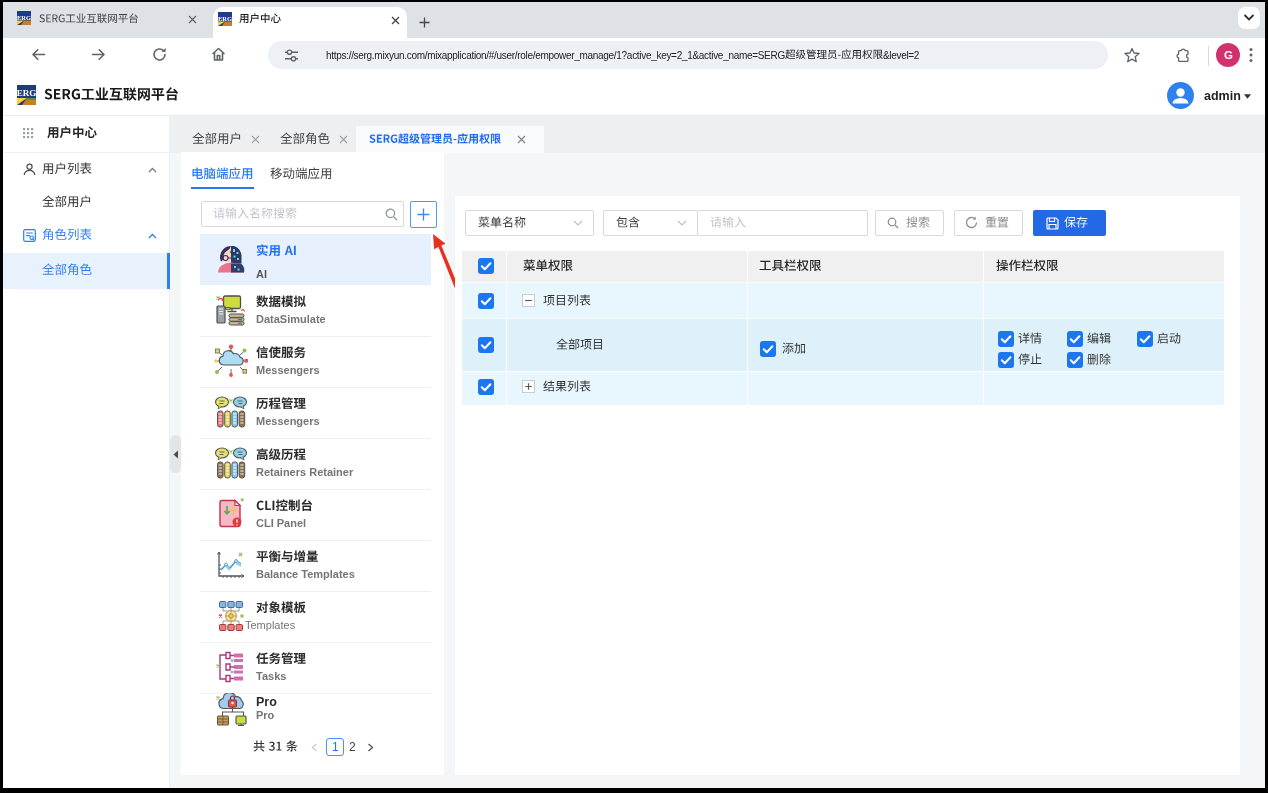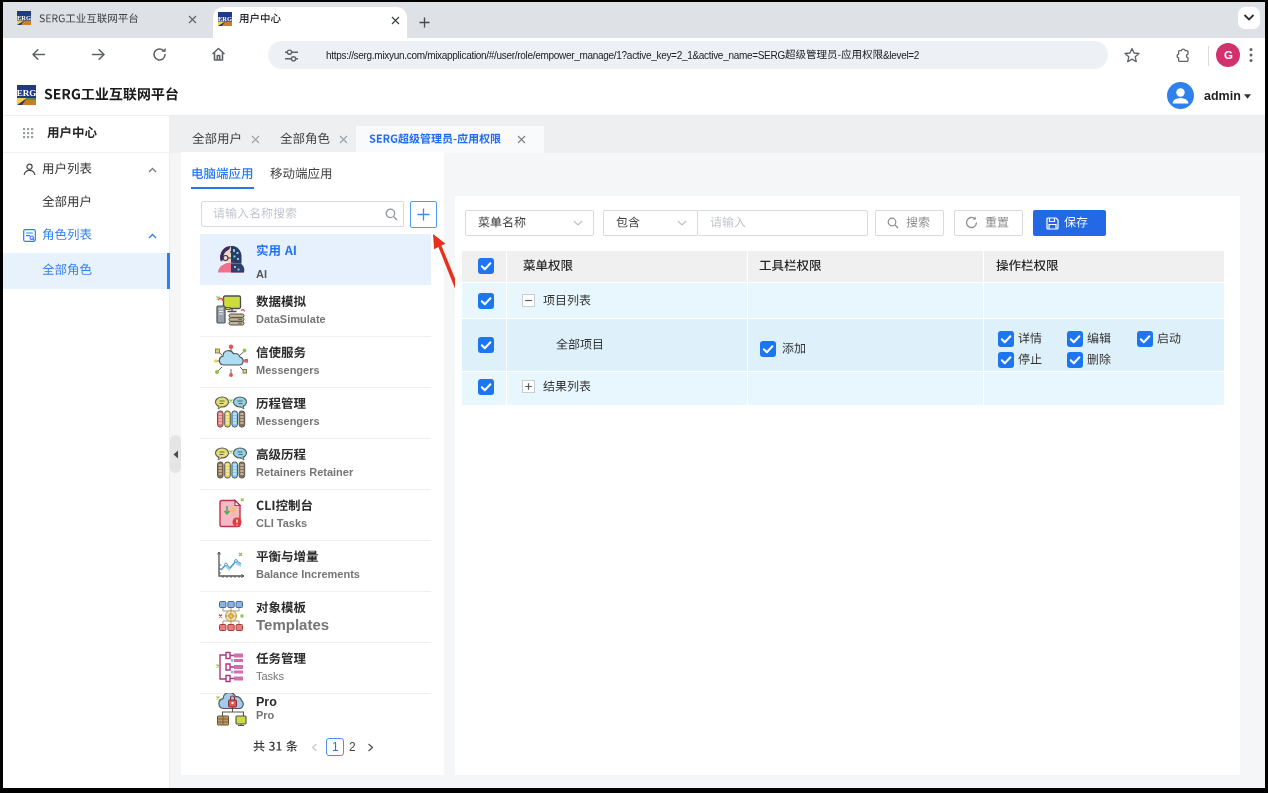--- a/index.html
+++ b/index.html
@@ -652,21 +652,21 @@
         <g transform="translate(19.6,11.0)">
           <path d="M0.3 -4.0Q1.0 -4.2 2.1 -4.5Q3.1 -4.8 4.1 -5.2L4.4 -3.9Q3.4 -3.5 2.4 -3.2Q1.4 -2.8 0.6 -2.5ZM0.5 -8.4H4.2V-7.0H0.5ZM1.8 -10.6H3.1V-0.7Q3.1 -0.1 3.0 0.2Q2.9 0.5 2.6 0.6Q2.3 0.8 1.9 0.9Q1.5 0.9 0.9 0.9Q0.9 0.7 0.8 0.2Q0.6 -0.2 0.5 -0.5Q0.8 -0.4 1.1 -0.4Q1.4 -0.4 1.5 -0.4Q1.7 -0.4 1.7 -0.5Q1.8 -0.5 1.8 -0.7ZM5.0 -4.4H11.2V-3.1H5.0ZM4.1 -0.6H12.1V0.7H4.1ZM4.5 -9.2H12.0V-6.9H10.5V-7.9H5.8V-6.9H4.5ZM7.4 -3.6H8.9V0.1H7.4ZM7.1 -10.3 8.5 -10.7Q8.7 -10.3 8.9 -9.9Q9.1 -9.4 9.2 -9.1L7.7 -8.7Q7.6 -9.0 7.4 -9.5Q7.2 -10.0 7.1 -10.3ZM8.4 -6.6 9.3 -7.4Q9.7 -7.1 10.1 -6.8Q10.6 -6.4 11.0 -6.1Q11.5 -5.7 11.8 -5.4L10.8 -4.5Q10.6 -4.7 10.2 -5.1Q9.7 -5.5 9.3 -5.9Q8.8 -6.2 8.4 -6.6ZM6.7 -7.4 8.0 -6.9Q7.7 -6.4 7.2 -6.0Q6.8 -5.5 6.3 -5.1Q5.8 -4.6 5.3 -4.3Q5.3 -4.5 5.1 -4.7Q4.9 -4.9 4.8 -5.2Q4.6 -5.4 4.5 -5.5Q5.1 -5.9 5.7 -6.4Q6.3 -6.9 6.7 -7.4Z"></path>
         </g>
         <g transform="translate(32.0,11.0)">
           <path d="M8.0 -9.6H9.4V-2.5H8.0ZM10.3 -10.4H11.7V-0.7Q11.7 -0.0 11.6 0.3Q11.5 0.6 11.1 0.8Q10.8 1.0 10.2 1.0Q9.7 1.1 9.0 1.1Q8.9 0.8 8.8 0.4Q8.6 -0.1 8.5 -0.4Q9.0 -0.4 9.4 -0.4Q9.9 -0.4 10.0 -0.4Q10.2 -0.4 10.2 -0.4Q10.3 -0.5 10.3 -0.7ZM3.3 -10.5H4.7V1.1H3.3ZM5.8 -4.4H7.2V-1.2Q7.2 -0.8 7.1 -0.5Q7.0 -0.2 6.7 -0.0Q6.5 0.1 6.1 0.2Q5.7 0.2 5.3 0.2Q5.2 -0.1 5.1 -0.5Q5.0 -0.8 4.9 -1.1Q5.2 -1.1 5.4 -1.1Q5.6 -1.1 5.7 -1.1Q5.8 -1.1 5.8 -1.2ZM0.9 -4.4H6.4V-3.1H2.3V0.1H0.9ZM0.5 -6.7H7.5V-5.3H0.5ZM1.8 -9.0H7.0V-7.6H1.5ZM1.4 -10.4 2.8 -10.1Q2.6 -9.1 2.3 -8.2Q1.9 -7.2 1.6 -6.6Q1.4 -6.7 1.2 -6.8Q0.9 -6.9 0.7 -7.0Q0.4 -7.1 0.3 -7.1Q0.7 -7.7 1.0 -8.6Q1.2 -9.5 1.4 -10.4Z"></path>
         </g>
         <g transform="translate(44.5,11.0)">
           <path d="M2.8 -1.0H9.6V0.5H2.8ZM2.0 -4.4H10.5V1.1H8.9V-3.0H3.5V1.1H2.0ZM7.3 -8.7 8.4 -9.5Q9.0 -8.9 9.7 -8.3Q10.3 -7.6 10.9 -7.0Q11.4 -6.3 11.8 -5.8L10.5 -4.9Q10.2 -5.4 9.6 -6.1Q9.1 -6.7 8.5 -7.4Q7.9 -8.1 7.3 -8.7ZM1.6 -5.2Q1.6 -5.4 1.5 -5.7Q1.4 -5.9 1.3 -6.2Q1.2 -6.5 1.1 -6.7Q1.4 -6.7 1.6 -6.9Q1.8 -7.1 2.2 -7.4Q2.3 -7.6 2.6 -7.9Q2.9 -8.2 3.3 -8.7Q3.7 -9.2 4.1 -9.7Q4.5 -10.3 4.8 -10.8L6.3 -10.2Q5.8 -9.4 5.1 -8.6Q4.5 -7.9 3.8 -7.2Q3.1 -6.5 2.5 -6.0V-6.0Q2.5 -6.0 2.4 -5.9Q2.2 -5.8 2.0 -5.7Q1.9 -5.6 1.7 -5.5Q1.6 -5.3 1.6 -5.2ZM1.6 -5.2 1.6 -6.4 2.6 -6.9 10.3 -7.2Q10.3 -6.9 10.3 -6.5Q10.4 -6.1 10.4 -5.8Q8.6 -5.8 7.3 -5.7Q6.0 -5.6 5.1 -5.6Q4.2 -5.5 3.6 -5.5Q3.0 -5.5 2.6 -5.4Q2.2 -5.4 2.0 -5.3Q1.8 -5.3 1.6 -5.2Z"></path>
         </g>
       </svg></div>
-    <div style="position:absolute;left:253px;top:514.0px;font-size:11px;font-weight:700;color:#757575;line-height:14px;letter-spacing:0;white-space:nowrap">CLI Tasks</div>
+    <div style="position:absolute;left:253px;top:514.0px;font-size:11px;font-weight:700;color:#757575;line-height:14px;letter-spacing:0;white-space:nowrap">CLI Panel</div>
     <div style="position:absolute;left:197px;top:537.5px;width:231px;height:1px;background:#efefef"></div>
     <svg class="abs" style="left:211px;top:546px" width="34" height="34" viewBox="0 0 34 34">
       <path d="M5,4 V28 H30" fill="none" stroke="#555" stroke-width="1.3"></path>
       <path d="M5,4 l-1.5,2.5 M5,4 l1.5,2.5 M30,28 l-2.5,-1.5 M30,28 l-2.5,1.5" stroke="#555" stroke-width="1"></path>
       <path d="M7,25 h-2 M7,21 h-2 M7,17 h-2 M9,28 v2 M13,28 v2 M17,28 v2 M21,28 v2 M25,28 v2" stroke="#555" stroke-width="0.9"></path>
       <path d="M7,22 L12,16.5 L16,20 L22,13 L27,16" fill="none" stroke="#4e9dc8" stroke-width="1.6"></path>
       <polygon points="12,16.5 16,20 16,23 12,20" fill="#9fd0ea"></polygon>
       <polygon points="22,13 27,16 27,19 22,16.5" fill="#9fd0ea"></polygon>
       <circle cx="12" cy="16.5" r="1.4" fill="#fff" stroke="#4e9dc8"></circle>
       <circle cx="22" cy="13" r="1.4" fill="#fff" stroke="#4e9dc8"></circle>
@@ -682,21 +682,21 @@
         <g transform="translate(25.0,11.0)">
           <path d="M3.2 -6.0H10.2V-4.6H3.2ZM3.8 -9.1H11.1V-7.7H3.8ZM0.6 -3.3H8.4V-1.8H0.6ZM9.9 -6.0H11.4Q11.4 -6.0 11.4 -5.8Q11.4 -5.7 11.4 -5.6Q11.4 -5.4 11.4 -5.3Q11.2 -3.5 11.0 -2.4Q10.9 -1.3 10.6 -0.6Q10.4 0.0 10.1 0.3Q9.8 0.7 9.5 0.8Q9.1 0.9 8.6 0.9Q8.2 1.0 7.6 1.0Q7.0 1.0 6.3 0.9Q6.3 0.6 6.1 0.2Q5.9 -0.2 5.7 -0.6Q6.4 -0.5 7.1 -0.5Q7.8 -0.5 8.1 -0.5Q8.4 -0.5 8.5 -0.5Q8.7 -0.5 8.8 -0.6Q9.1 -0.8 9.3 -1.4Q9.4 -2.0 9.6 -3.1Q9.7 -4.2 9.9 -5.7ZM3.1 -10.4 4.6 -10.3Q4.5 -9.6 4.4 -8.8Q4.2 -8.0 4.1 -7.2Q3.9 -6.5 3.8 -5.8Q3.7 -5.1 3.5 -4.6L1.9 -4.6Q2.1 -5.2 2.2 -5.9Q2.4 -6.6 2.6 -7.4Q2.7 -8.1 2.9 -8.9Q3.0 -9.7 3.1 -10.4Z"></path>
         </g>
         <g transform="translate(37.5,11.0)">
           <path d="M0.6 -7.6H4.2V-6.3H0.6ZM1.7 -10.4H3.1V-2.1H1.7ZM0.4 -1.9Q1.1 -2.1 2.1 -2.5Q3.1 -2.8 4.1 -3.2L4.4 -1.9Q3.5 -1.5 2.6 -1.1Q1.6 -0.7 0.8 -0.4ZM5.3 -10.1 6.6 -10.6Q6.9 -10.3 7.1 -9.9Q7.4 -9.5 7.5 -9.2L6.2 -8.6Q6.1 -8.9 5.8 -9.3Q5.6 -9.8 5.3 -10.1ZM9.5 -10.7 11.1 -10.2Q10.7 -9.7 10.4 -9.2Q10.0 -8.7 9.8 -8.3L8.6 -8.8Q8.8 -9.0 8.9 -9.4Q9.1 -9.7 9.3 -10.0Q9.4 -10.4 9.5 -10.7ZM7.5 -8.3H8.6V-4.9H7.5ZM6.1 -2.2H10.4V-1.1H6.1ZM6.1 -0.6H10.4V0.5H6.1ZM5.2 -3.9H11.0V1.1H9.6V-2.9H6.6V1.1H5.2ZM5.8 -7.8V-5.5H10.3V-7.8ZM4.6 -8.8H11.6V-4.5H4.6ZM5.9 -7.4 6.7 -7.6Q6.9 -7.2 7.1 -6.8Q7.4 -6.3 7.4 -5.9L6.6 -5.6Q6.5 -6.0 6.3 -6.5Q6.1 -6.9 5.9 -7.4ZM9.4 -7.6 10.3 -7.3Q10.1 -6.9 9.8 -6.4Q9.6 -5.9 9.3 -5.6L8.7 -5.9Q8.8 -6.1 8.9 -6.4Q9.1 -6.7 9.2 -7.0Q9.3 -7.4 9.4 -7.6Z"></path>
         </g>
         <g transform="translate(50.0,11.0)">
           <path d="M3.6 -8.3V-7.9H8.8V-8.3ZM3.6 -9.5V-9.1H8.8V-9.5ZM2.2 -10.2H10.3V-7.1H2.2ZM3.3 -3.3V-2.9H9.1V-3.3ZM3.3 -4.5V-4.1H9.1V-4.5ZM1.9 -5.3H10.6V-2.1H1.9ZM5.5 -5.1H7.0V0.3H5.5ZM0.6 -6.8H12.0V-5.7H0.6ZM1.7 -1.7H10.9V-0.7H1.7ZM0.5 -0.3H12.0V0.8H0.5Z"></path>
         </g>
       </svg></div>
-    <div style="position:absolute;left:253px;top:565.0px;font-size:11px;font-weight:700;color:#757575;line-height:14px;letter-spacing:0;white-space:nowrap">Balance Increments</div>
+    <div style="position:absolute;left:253px;top:565.0px;font-size:11px;font-weight:700;color:#757575;line-height:14px;letter-spacing:0;white-space:nowrap">Balance Templates</div>
     <div style="position:absolute;left:197px;top:588.5px;width:231px;height:1px;background:#efefef"></div>
     <svg class="abs" style="left:211px;top:597px" width="34" height="34" viewBox="0 0 34 34">
       <path d="M9,8 v4 h16 v-4 M17,8 v4 M9,26 v-4 h16 v4 M17,26 v-3" stroke="#999" stroke-width="1" fill="none"></path>
       <rect x="5.5" y="2.5" width="6.4" height="6" rx="1" fill="#8cb3dd" stroke="#44679a" stroke-width="1"></rect>
       <rect x="5.5" y="25.5" width="6.4" height="6" rx="1" fill="#e57f7f" stroke="#a83a3a" stroke-width="1"></rect>
       <rect x="13.8" y="2.5" width="6.4" height="6" rx="1" fill="#8cb3dd" stroke="#44679a" stroke-width="1"></rect>
       <rect x="13.8" y="25.5" width="6.4" height="6" rx="1" fill="#e57f7f" stroke="#a83a3a" stroke-width="1"></rect>
       <rect x="22.1" y="2.5" width="6.4" height="6" rx="1" fill="#8cb3dd" stroke="#44679a" stroke-width="1"></rect>
       <rect x="22.1" y="25.5" width="6.4" height="6" rx="1" fill="#e57f7f" stroke="#a83a3a" stroke-width="1"></rect>
       <circle cx="17" cy="17" r="5.5" fill="#f5e3c3" stroke="#caa23f" stroke-width="1.1"></circle>
@@ -712,21 +712,21 @@
         <g transform="translate(12.5,11.0)">
           <path d="M4.1 -4.6 5.1 -5.3Q6.1 -4.8 6.8 -4.1Q7.5 -3.4 7.8 -2.7Q8.1 -2.0 8.1 -1.3Q8.1 -0.7 7.9 -0.1Q7.7 0.4 7.2 0.7Q6.8 0.9 6.5 1.0Q6.1 1.1 5.7 1.1Q5.4 1.1 5.1 1.1Q4.9 1.1 4.6 1.0Q4.6 0.7 4.5 0.4Q4.3 -0.0 4.2 -0.3Q4.5 -0.3 4.8 -0.3Q5.2 -0.2 5.4 -0.2Q5.7 -0.2 5.9 -0.3Q6.1 -0.3 6.2 -0.4Q6.6 -0.6 6.7 -1.1Q6.7 -1.5 6.5 -2.1Q6.3 -2.7 5.7 -3.4Q5.1 -4.0 4.1 -4.6ZM5.4 -4.2 6.4 -3.7Q6.0 -3.4 5.4 -3.0Q4.9 -2.7 4.3 -2.3Q3.6 -2.0 3.0 -1.8Q2.3 -1.6 1.7 -1.4Q1.6 -1.6 1.4 -1.9Q1.1 -2.2 0.9 -2.4Q1.7 -2.6 2.6 -2.8Q3.4 -3.1 4.2 -3.5Q4.9 -3.8 5.4 -4.2ZM6.4 -3.0 7.4 -2.4Q6.9 -1.9 6.2 -1.5Q5.5 -1.1 4.8 -0.7Q4.0 -0.3 3.2 -0.0Q2.4 0.3 1.7 0.5Q1.5 0.3 1.3 -0.1Q1.0 -0.4 0.8 -0.6Q1.6 -0.7 2.4 -1.0Q3.1 -1.2 3.9 -1.6Q4.6 -1.9 5.3 -2.2Q5.9 -2.6 6.4 -3.0ZM3.9 -9.8H7.6V-8.7H3.9ZM6.4 -7.7 7.6 -7.3Q6.9 -6.2 6.0 -5.4Q5.0 -4.6 3.8 -4.0Q2.6 -3.4 1.3 -3.0Q1.2 -3.2 1.1 -3.4Q1.0 -3.6 0.8 -3.8Q0.7 -4.0 0.6 -4.1Q1.9 -4.4 3.0 -4.9Q4.1 -5.4 5.0 -6.1Q5.9 -6.8 6.4 -7.7ZM10.0 -4.9 11.2 -4.0Q10.6 -3.7 10.0 -3.3Q9.4 -3.0 8.7 -2.7Q8.1 -2.4 7.6 -2.2L6.7 -3.0Q7.2 -3.2 7.8 -3.6Q8.4 -3.9 9.0 -4.2Q9.5 -4.6 10.0 -4.9ZM3.3 -7.0V-6.0H9.3V-7.0ZM1.9 -8.0H10.7V-4.9H1.9ZM4.0 -10.7 5.5 -10.4Q4.8 -9.3 3.8 -8.4Q2.8 -7.4 1.5 -6.6Q1.4 -6.8 1.2 -7.0Q1.1 -7.2 0.9 -7.4Q0.7 -7.5 0.5 -7.6Q1.3 -8.1 2.0 -8.6Q2.6 -9.1 3.1 -9.6Q3.6 -10.2 4.0 -10.7ZM7.0 -9.8H7.3L7.6 -9.9L8.6 -9.2Q8.4 -8.9 8.1 -8.5Q7.8 -8.1 7.4 -7.7Q7.1 -7.3 6.8 -7.0Q6.6 -7.2 6.3 -7.4Q6.0 -7.6 5.7 -7.7Q6.0 -8.0 6.2 -8.3Q6.5 -8.6 6.7 -9.0Q6.9 -9.3 7.0 -9.6ZM9.2 -3.8Q9.4 -3.3 9.8 -2.6Q10.2 -2.0 10.8 -1.5Q11.3 -0.9 12.1 -0.6Q11.9 -0.5 11.8 -0.3Q11.6 -0.0 11.4 0.2Q11.2 0.5 11.1 0.7Q10.3 0.2 9.7 -0.4Q9.1 -1.1 8.7 -1.9Q8.3 -2.6 8.0 -3.3Z"></path>
         </g>
         <g transform="translate(25.0,11.0)">
           <path d="M4.7 -9.8H11.9V-8.5H4.7ZM4.4 -2.7H11.9V-1.5H4.4ZM6.1 -10.6H7.5V-7.8H6.1ZM9.0 -10.6H10.5V-7.8H9.0ZM6.4 -5.0V-4.5H9.8V-5.0ZM6.4 -6.6V-6.0H9.8V-6.6ZM5.0 -7.6H11.3V-3.5H5.0ZM7.4 -3.6H8.9Q8.8 -2.7 8.6 -2.0Q8.4 -1.2 8.0 -0.6Q7.5 -0.0 6.8 0.4Q6.0 0.8 4.7 1.1Q4.6 0.9 4.4 0.5Q4.2 0.1 4.0 -0.1Q5.1 -0.3 5.7 -0.6Q6.4 -0.9 6.7 -1.4Q7.1 -1.8 7.2 -2.4Q7.4 -2.9 7.4 -3.6ZM9.2 -2.3Q9.6 -1.5 10.4 -0.9Q11.1 -0.4 12.2 -0.1Q12.1 0.0 11.9 0.2Q11.7 0.4 11.6 0.7Q11.4 0.9 11.3 1.1Q10.0 0.7 9.2 -0.1Q8.4 -0.9 8.0 -2.0ZM0.5 -8.3H4.4V-6.9H0.5ZM1.9 -10.6H3.3V1.1H1.9ZM2.0 -7.3 2.8 -6.9Q2.7 -6.2 2.5 -5.4Q2.3 -4.5 2.1 -3.8Q1.8 -3.0 1.6 -2.3Q1.3 -1.6 0.9 -1.1Q0.9 -1.4 0.8 -1.6Q0.6 -1.9 0.5 -2.2Q0.4 -2.5 0.2 -2.7Q0.5 -3.0 0.8 -3.6Q1.1 -4.1 1.3 -4.8Q1.6 -5.4 1.7 -6.0Q1.9 -6.7 2.0 -7.3ZM3.2 -6.6Q3.3 -6.4 3.6 -6.1Q3.8 -5.8 4.1 -5.4Q4.3 -5.0 4.5 -4.7Q4.7 -4.3 4.8 -4.2L3.9 -3.1Q3.8 -3.4 3.7 -3.8Q3.5 -4.2 3.3 -4.6Q3.1 -5.0 2.9 -5.4Q2.7 -5.8 2.5 -6.0Z"></path>
         </g>
         <g transform="translate(37.5,11.0)">
           <path d="M0.6 -8.3H4.8V-6.9H0.6ZM2.1 -10.6H3.5V1.1H2.1ZM2.1 -7.3 2.8 -6.9Q2.7 -6.2 2.5 -5.3Q2.3 -4.5 2.0 -3.7Q1.8 -3.0 1.5 -2.3Q1.2 -1.6 0.9 -1.1Q0.9 -1.4 0.7 -1.6Q0.6 -1.9 0.5 -2.2Q0.4 -2.5 0.3 -2.7Q0.6 -3.0 0.8 -3.6Q1.1 -4.1 1.4 -4.7Q1.6 -5.4 1.8 -6.0Q2.0 -6.7 2.1 -7.3ZM3.5 -6.7Q3.6 -6.6 3.8 -6.3Q4.0 -6.0 4.2 -5.6Q4.5 -5.2 4.7 -4.9Q4.9 -4.6 5.0 -4.4L4.1 -3.3Q4.0 -3.6 3.9 -4.0Q3.7 -4.4 3.5 -4.8Q3.3 -5.2 3.2 -5.6Q3.0 -5.9 2.9 -6.2ZM5.3 -9.7H6.7V-6.7Q6.7 -5.8 6.7 -4.8Q6.6 -3.8 6.4 -2.7Q6.2 -1.6 5.9 -0.6Q5.5 0.4 5.0 1.2Q4.8 1.1 4.6 0.9Q4.4 0.7 4.1 0.6Q3.9 0.4 3.7 0.3Q4.3 -0.4 4.6 -1.3Q4.9 -2.2 5.0 -3.2Q5.2 -4.1 5.2 -5.0Q5.3 -5.9 5.3 -6.7ZM5.9 -7.2H10.7V-5.8H5.9ZM10.2 -7.2H10.4L10.7 -7.2L11.6 -6.9Q11.3 -4.8 10.7 -3.3Q10.0 -1.7 9.0 -0.6Q7.9 0.5 6.5 1.1Q6.5 0.9 6.3 0.7Q6.1 0.5 6.0 0.3Q5.8 0.0 5.7 -0.1Q6.9 -0.6 7.8 -1.6Q8.7 -2.5 9.3 -3.9Q9.9 -5.2 10.2 -6.9ZM8.0 -6.2Q8.3 -4.8 8.8 -3.6Q9.3 -2.4 10.2 -1.5Q11.0 -0.6 12.2 -0.1Q12.1 0.0 11.9 0.3Q11.7 0.5 11.5 0.7Q11.4 1.0 11.2 1.2Q10.0 0.5 9.1 -0.5Q8.2 -1.5 7.6 -2.9Q7.0 -4.3 6.7 -6.0ZM10.9 -10.5 11.9 -9.3Q11.3 -9.1 10.5 -8.9Q9.8 -8.8 8.9 -8.6Q8.1 -8.5 7.3 -8.5Q6.4 -8.4 5.7 -8.4Q5.6 -8.6 5.5 -9.0Q5.4 -9.4 5.3 -9.7Q6.0 -9.7 6.8 -9.8Q7.6 -9.8 8.3 -9.9Q9.1 -10.0 9.7 -10.2Q10.4 -10.3 10.9 -10.5Z"></path>
         </g>
       </svg></div>
-    <div style="position:absolute;left:253px;top:616.0px;font-size:15px;font-weight:700;color:#757575;line-height:14px;letter-spacing:0;white-space:nowrap">Templates</div>
+    <div style="position:absolute;left:242px;top:616.0px;font-size:11px;font-weight:400;color:#757575;line-height:14px;letter-spacing:0;white-space:nowrap">Templates</div>
     <div style="position:absolute;left:197px;top:639.5px;width:231px;height:1px;background:#efefef"></div>
     <svg class="abs" style="left:211px;top:648px" width="34" height="34" viewBox="0 0 34 34">
       <g fill="none" stroke="#b0367f" stroke-width="1.4">
         <path d="M12,5 h-6 v24 h6"></path>
         <path d="M12,2.5 h4 v6 h-4 z M12,14 h4 v6 h-4 z M12,25.5 h4 v6 h-4 z"></path>
         <path d="M16,5.5 h12 M16,17 h12 M16,28.5 h12"></path>
       </g>
       <g fill="#cf6fae">
         <rect x="20" y="3.5" width="9" height="4"></rect>
         <rect x="20" y="9" width="9" height="3"></rect>
@@ -747,21 +747,21 @@
         <g transform="translate(12.5,11.0)">
           <path d="M1.5 -3.7H10.1V-2.4H1.5ZM9.6 -3.7H11.1Q11.1 -3.7 11.1 -3.6Q11.1 -3.4 11.1 -3.3Q11.1 -3.2 11.0 -3.1Q10.9 -2.0 10.8 -1.3Q10.6 -0.6 10.4 -0.1Q10.2 0.3 10.0 0.5Q9.7 0.8 9.4 0.8Q9.1 0.9 8.6 1.0Q8.3 1.0 7.7 1.0Q7.2 1.0 6.6 1.0Q6.5 0.7 6.4 0.3Q6.3 -0.1 6.1 -0.3Q6.5 -0.3 6.9 -0.3Q7.3 -0.3 7.7 -0.3Q8.0 -0.3 8.2 -0.3Q8.4 -0.3 8.5 -0.3Q8.7 -0.3 8.8 -0.4Q9.0 -0.5 9.1 -0.9Q9.3 -1.2 9.4 -1.9Q9.5 -2.5 9.6 -3.5ZM5.2 -4.7 6.8 -4.6Q6.5 -3.0 5.8 -1.8Q5.2 -0.7 4.1 -0.0Q3.0 0.7 1.5 1.1Q1.4 0.9 1.3 0.7Q1.1 0.5 1.0 0.2Q0.8 0.0 0.6 -0.1Q2.1 -0.4 3.0 -1.0Q4.0 -1.5 4.5 -2.5Q5.1 -3.4 5.2 -4.7ZM3.9 -9.4H10.2V-8.2H3.9ZM9.8 -9.4H10.1L10.3 -9.5L11.3 -8.9Q10.6 -7.8 9.5 -7.1Q8.4 -6.3 7.0 -5.8Q5.7 -5.2 4.2 -4.9Q2.7 -4.5 1.1 -4.3Q1.0 -4.6 0.9 -5.0Q0.7 -5.4 0.5 -5.6Q2.0 -5.8 3.4 -6.1Q4.9 -6.3 6.1 -6.8Q7.4 -7.2 8.3 -7.8Q9.3 -8.4 9.8 -9.2ZM4.1 -8.1Q4.9 -7.4 6.0 -6.9Q7.2 -6.4 8.8 -6.1Q10.3 -5.9 12.1 -5.8Q12.0 -5.6 11.8 -5.4Q11.7 -5.2 11.5 -4.9Q11.4 -4.7 11.3 -4.5Q9.5 -4.6 7.9 -5.0Q6.3 -5.3 5.1 -6.0Q3.8 -6.6 2.9 -7.6ZM4.5 -10.6 6.0 -10.3Q5.3 -9.2 4.3 -8.2Q3.3 -7.3 1.8 -6.5Q1.7 -6.7 1.6 -6.9Q1.4 -7.1 1.2 -7.3Q1.1 -7.5 0.9 -7.6Q1.8 -8.0 2.5 -8.5Q3.2 -9.0 3.7 -9.6Q4.2 -10.1 4.5 -10.6Z"></path>
         </g>
         <g transform="translate(25.0,11.0)">
           <path d="M3.6 -0.3H9.7V0.8H3.6ZM0.9 -7.1H11.6V-4.9H10.1V-6.0H2.4V-4.9H0.9ZM3.5 -5.5H10.1V-2.7H3.5V-3.8H8.6V-4.4H3.5ZM3.6 -2.1H10.8V1.1H9.3V-1.0H3.6ZM2.4 -5.5H4.0V1.1H2.4ZM5.3 -7.8 6.6 -8.1Q6.8 -7.8 7.0 -7.5Q7.1 -7.1 7.2 -6.9L5.8 -6.6Q5.7 -6.8 5.6 -7.2Q5.4 -7.5 5.3 -7.8ZM2.3 -9.7H6.2V-8.7H2.3ZM7.5 -9.7H11.9V-8.7H7.5ZM2.0 -10.7 3.5 -10.4Q3.2 -9.5 2.7 -8.7Q2.2 -7.8 1.7 -7.2Q1.5 -7.3 1.3 -7.5Q1.0 -7.6 0.8 -7.7Q0.5 -7.8 0.4 -7.9Q0.9 -8.4 1.3 -9.2Q1.8 -9.9 2.0 -10.7ZM7.4 -10.7 8.8 -10.5Q8.6 -9.7 8.2 -8.9Q7.8 -8.2 7.4 -7.7Q7.2 -7.8 7.0 -7.9Q6.8 -8.0 6.5 -8.2Q6.3 -8.3 6.1 -8.4Q6.6 -8.8 6.9 -9.4Q7.2 -10.0 7.4 -10.7ZM3.0 -8.9 4.2 -9.3Q4.5 -9.0 4.8 -8.5Q5.0 -8.1 5.2 -7.8L3.9 -7.3Q3.8 -7.6 3.5 -8.1Q3.3 -8.5 3.0 -8.9ZM8.4 -8.9 9.6 -9.4Q9.9 -9.0 10.2 -8.6Q10.6 -8.2 10.7 -7.9L9.5 -7.3Q9.4 -7.6 9.0 -8.1Q8.7 -8.5 8.4 -8.9Z"></path>
         </g>
         <g transform="translate(37.5,11.0)">
           <path d="M6.4 -6.6V-5.5H10.2V-6.6ZM6.4 -8.8V-7.8H10.2V-8.8ZM5.1 -10.1H11.6V-4.3H5.1ZM5.0 -3.2H11.8V-1.8H5.0ZM4.1 -0.6H12.2V0.7H4.1ZM0.4 -9.9H4.6V-8.5H0.4ZM0.6 -6.3H4.4V-4.9H0.6ZM0.3 -1.6Q0.8 -1.7 1.5 -1.9Q2.2 -2.1 3.0 -2.3Q3.7 -2.6 4.5 -2.8L4.7 -1.4Q3.7 -1.0 2.6 -0.7Q1.5 -0.3 0.6 -0.0ZM1.8 -9.4H3.3V-1.7L1.8 -1.4ZM7.7 -9.6H9.0V-4.8H9.1V0.0H7.6V-4.8H7.7Z"></path>
         </g>
       </svg></div>
-    <div style="position:absolute;left:253px;top:667.0px;font-size:11px;font-weight:400;color:#757575;line-height:14px;letter-spacing:0;white-space:nowrap">Tasks</div>
+    <div style="position:absolute;left:253px;top:667.0px;font-size:11px;font-weight:700;color:#757575;line-height:14px;letter-spacing:0;white-space:nowrap">Tasks</div>
     <div style="position:absolute;left:197px;top:690.5px;width:231px;height:1px;background:#efefef"></div>
     <svg class="abs" style="left:211px;top:691px" width="34" height="34" viewBox="0 0 34 34">
       <path d="M9.5,15.5 a5,5 0 0 1 -0.5,-9.9 a6.5,6.5 0 0 1 12.5,-2 a5.5,5.5 0 0 1 6,4 a4.5,4.5 0 0 1 -1.5,7.9 z" fill="#9fcdf0" stroke="#555" stroke-width="1.2"></path>
       <rect x="14.5" y="7" width="8" height="7" rx="1" fill="#e05555" stroke="#8d2f2f" stroke-width="1"></rect>
       <path d="M16.5,7 v-2 a2,2 0 0 1 4,0 v2" fill="none" stroke="#8d2f2f" stroke-width="1.2"></path>
       <circle cx="18.5" cy="10" r="1.2" fill="#fff"></circle>
       <path d="M18.5,14 v5 M8.5,23 v-4 h21 v4" fill="none" stroke="#555" stroke-width="1.1"></path>
       <g fill="#c09a66" stroke="#6e5433" stroke-width="1">
         <rect x="3.5" y="23" width="11" height="9" rx="0.5"></rect>
       </g>

